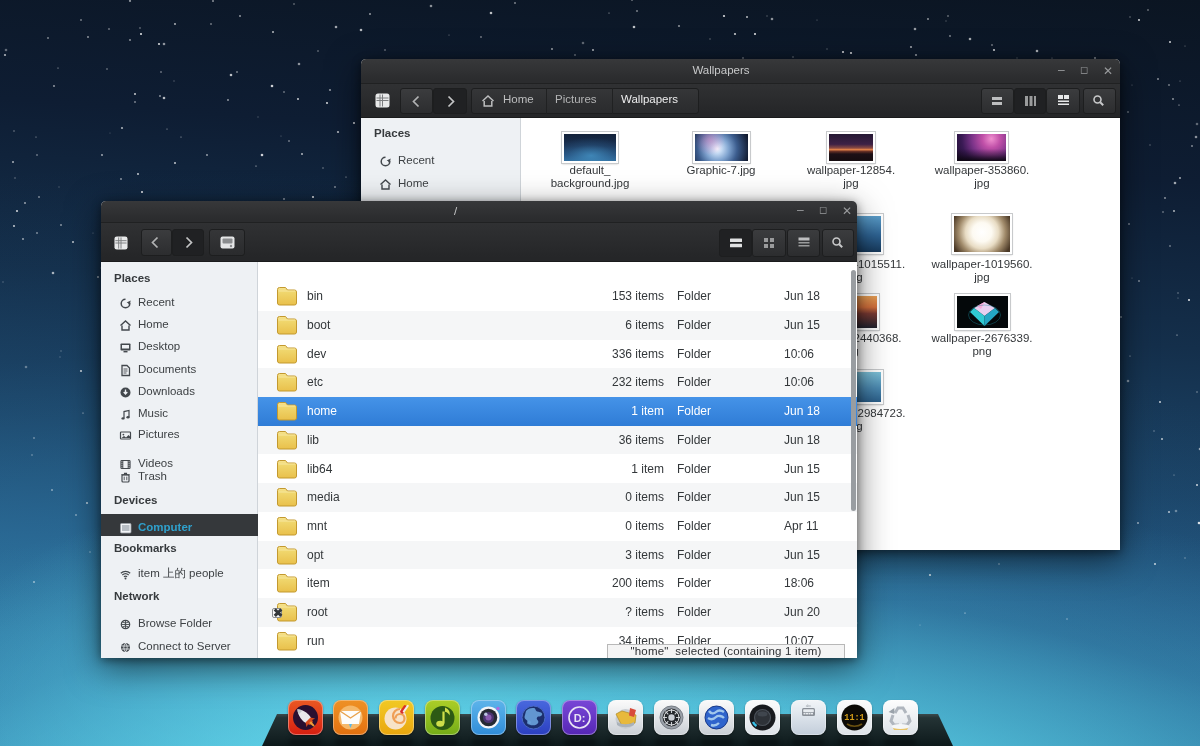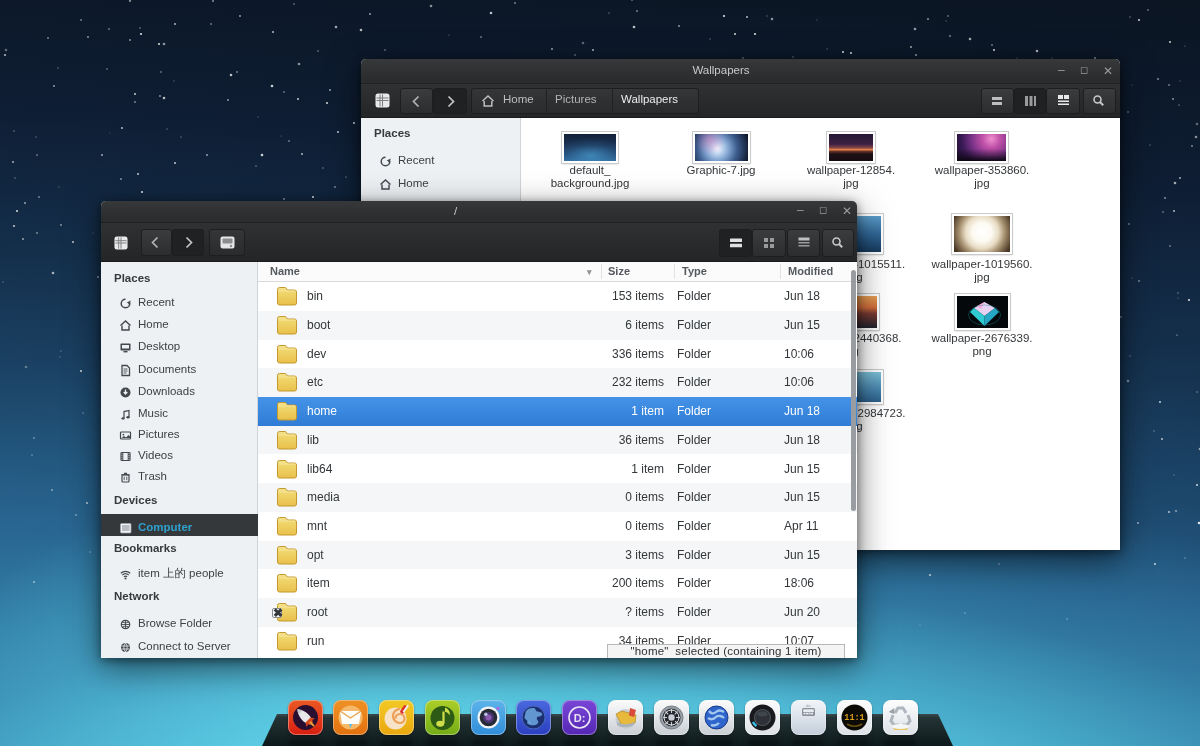--- a/index.html
+++ b/index.html
@@ -957,21 +957,21 @@
       <div class="sbi" style="top:139.0px"><span class="sic"><svg width="13" height="13" viewBox="0 0 13 13">
             <path d="M5 10.3V3.6l5-1.1v6.6" fill="none" stroke="#43484d" stroke-width="1.2"></path>
             <ellipse cx="4" cy="10.4" rx="1.6" ry="1.2" fill="#43484d"></ellipse>
             <ellipse cx="9" cy="9.2" rx="1.6" ry="1.2" fill="#43484d"></ellipse>
           </svg></span><span class="slt">Music</span></div>
       <div class="sbi" style="top:160.0px"><span class="sic"><svg width="13" height="13" viewBox="0 0 13 13">
             <rect x="1.5" y="3" width="10" height="7" rx="0.8" fill="none" stroke="#43484d" stroke-width="1.2"></rect>
             <circle cx="4.4" cy="5.6" r="0.9" fill="#43484d"></circle>
             <path d="M2.5 9l2.5-2 2 1.5 2.5-2.5 1.5 1.5v1.5z" fill="#43484d"></path>
           </svg></span><span class="slt">Pictures</span></div>
-      <div class="sbi" style="top:181px"><span class="sic"><svg width="13" height="13" viewBox="0 0 13 13">
+      <div class="sbi" style="top:189px"><span class="sic"><svg width="13" height="13" viewBox="0 0 13 13">
             <rect x="2" y="2.5" width="9" height="8" rx="0.8" fill="none" stroke="#43484d" stroke-width="1.2"></rect>
             <path d="M3.8 2.7v7.6M9.2 2.7v7.6" stroke="#43484d" stroke-width="1"></path>
             <path d="M3.8 4.5h-1.6M3.8 6.5h-1.6M3.8 8.5h-1.6M10.8 4.5H9.2M10.8 6.5H9.2M10.8 8.5H9.2" stroke="#43484d" stroke-width="0.8"></path>
           </svg></span><span class="slt">Videos</span></div>
       <div class="sbi" style="top:202.0px"><span class="sic"><svg width="13" height="13" viewBox="0 0 13 13">
             <rect x="3" y="3.8" width="7" height="7.2" rx="1" fill="none" stroke="#43484d" stroke-width="1.2"></rect>
             <path d="M2.2 3.8h8.6M5.5 3.6V2.4h2v1.2" stroke="#43484d" stroke-width="1.1" fill="none"></path>
             <path d="M5.2 5.6v3.6M7.8 5.6v3.6" stroke="#43484d" stroke-width="0.9"></path>
           </svg></span><span class="slt">Trash</span></div>
       <div class="sbh" style="top:227.0px">Devices</div>
@@ -990,30 +990,20 @@
             <circle cx="6.5" cy="6.5" r="4.2" fill="none" stroke="#43484d" stroke-width="1.2"></circle>
             <path d="M6.5 2.3v8.4M2.3 6.5h8.4M3.4 3.9c2 1.3 4.2 1.3 6.2 0M3.4 9.1c2-1.3 4.2-1.3 6.2 0" stroke="#43484d" stroke-width="0.9" fill="none"></path>
           </svg></span><span class="slt">Browse Folder</span></div>
       <div class="sbi" style="top:371.5px"><span class="sic"><svg width="13" height="13" viewBox="0 0 13 13">
             <circle cx="6.5" cy="6.5" r="4.5" fill="#43484d"></circle>
             <path d="M2.6 5h7.8M2.6 8h7.8M6.5 2a7.5 7.5 0 0 1 0 9M6.5 2a7.5 7.5 0 0 0 0 9" stroke="#eef1f4" stroke-width="0.8" fill="none"></path>
           </svg></span><span class="slt">Connect to Server</span></div>
     </div>
 
   <div style="position:absolute;left:157px;top:61px;right:0;bottom:0;background:#fff;overflow:hidden">
-    <div class="lhead">
-      <span style="left:12px">Name</span>
-      <span style="left:329px;color:#909294;font-size:9px;top:5px">▾</span>
-      <span style="left:350px">Size</span>
-      <span style="left:424px">Type</span>
-      <span style="left:530px">Modified</span>
-      <div class="cl" style="left:343px"></div>
-      <div class="cl" style="left:416px"></div>
-      <div class="cl" style="left:522px"></div>
-    </div>
     <div class="lrow" style="top:20.3px">
         <span class="fic"><svg width="24" height="22" viewBox="0 0 24 22">
             <defs>
               <linearGradient id="fg" x1="0" y1="0" x2="0" y2="1">
                 <stop offset="0" stop-color="#f6e392"></stop>
                 <stop offset="0.25" stop-color="#f0d76e"></stop>
                 <stop offset="1" stop-color="#e9c04b"></stop>
               </linearGradient>
             </defs>
             <path d="M2.5 4.5a2 2 0 0 1 2-2h6l2 2.5h7a2 2 0 0 1 2 2v11a2 2 0 0 1-2 2h-15a2 2 0 0 1-2-2z" fill="url(#fg)" stroke="#c3992f" stroke-width="1"></path>

